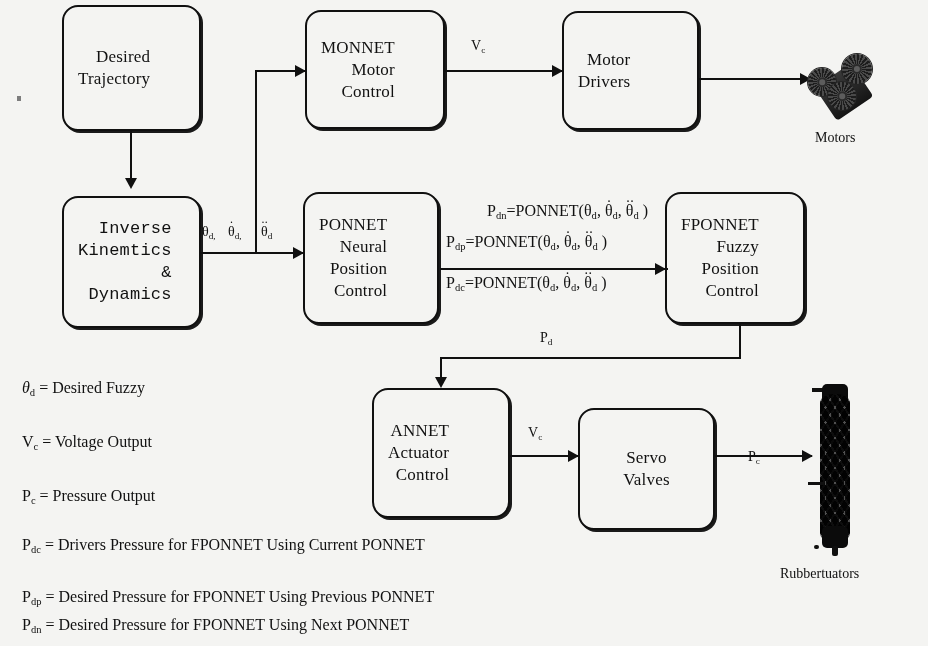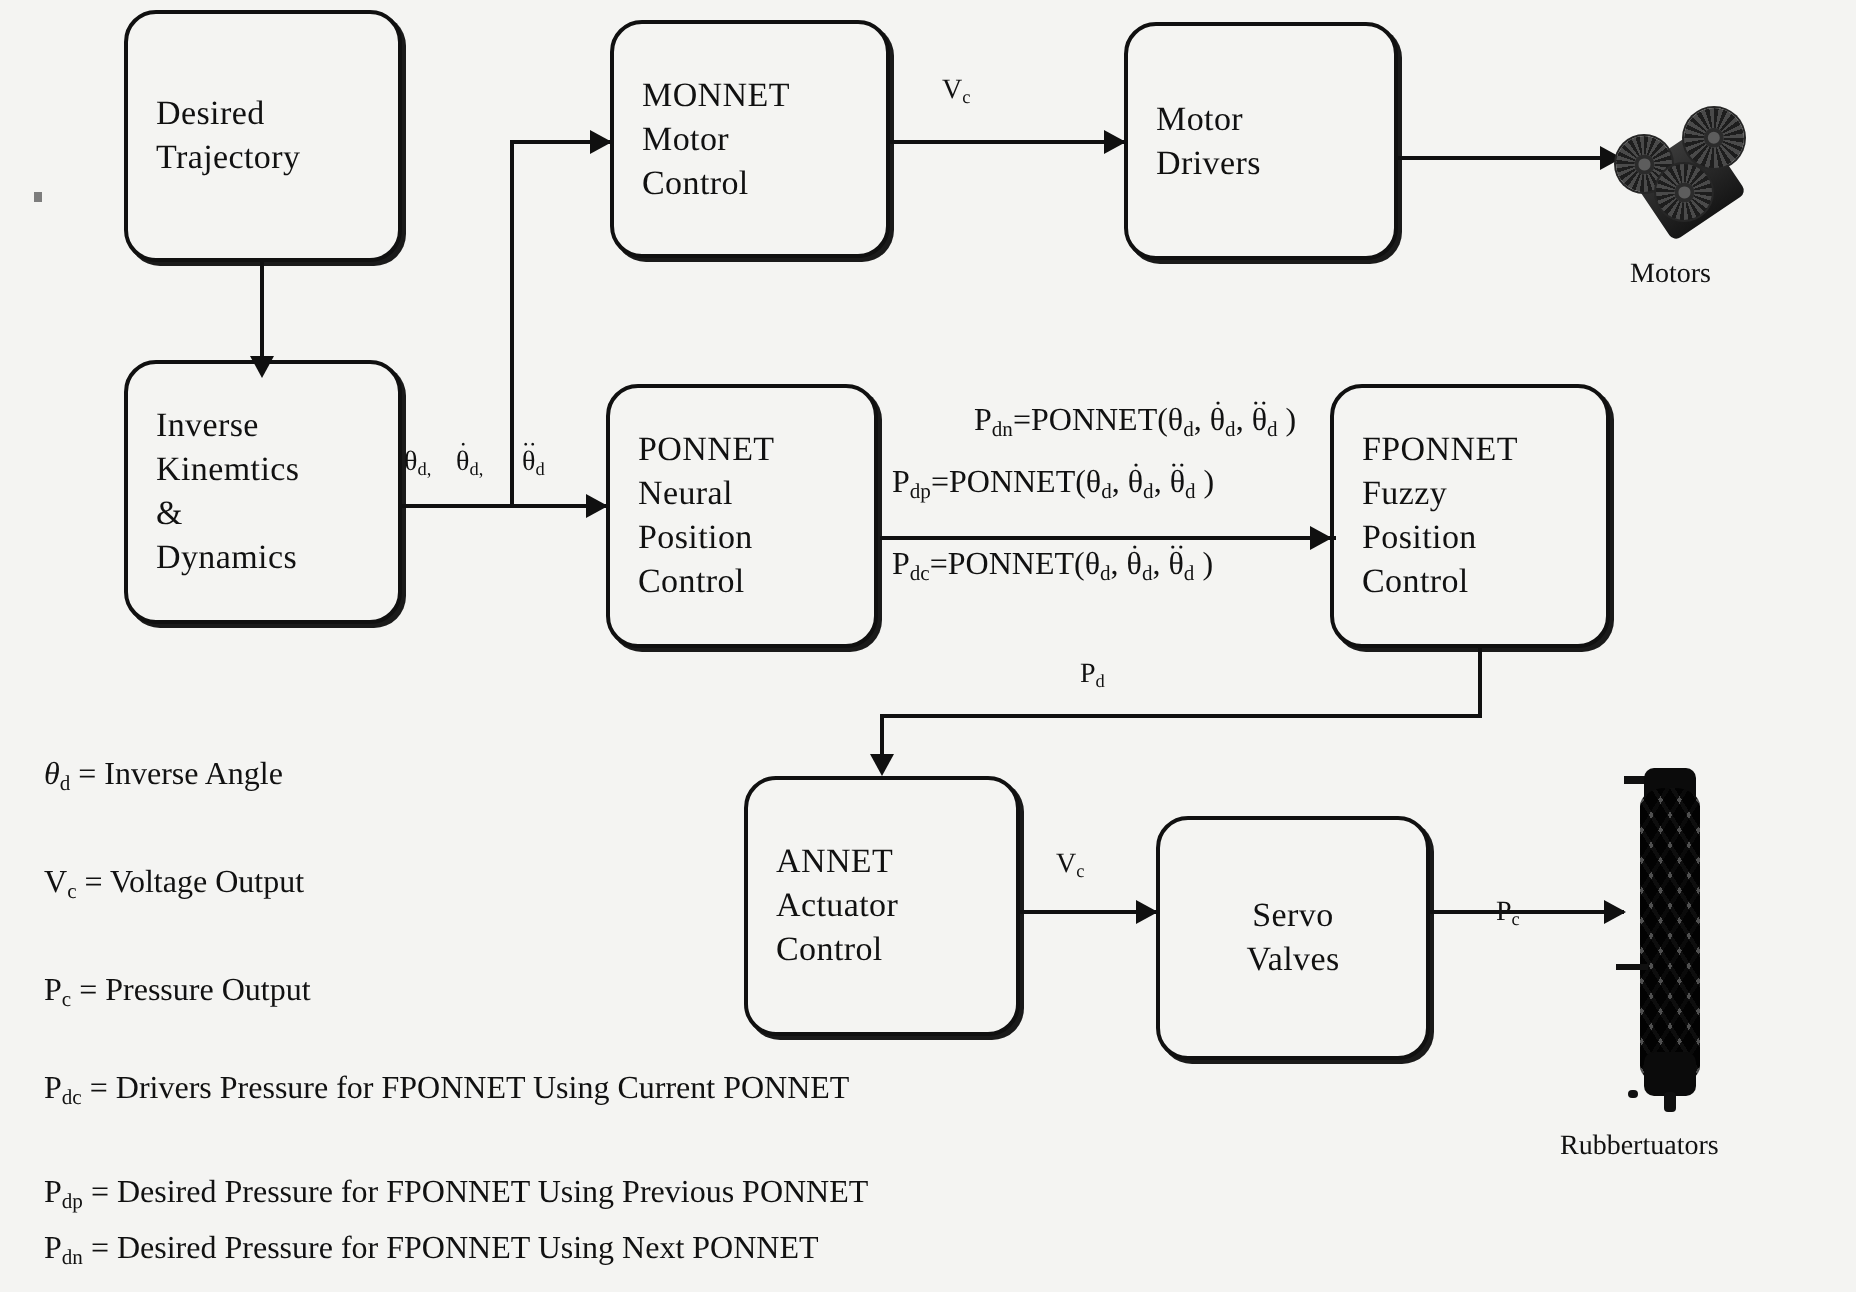--- a/index.html
+++ b/index.html
@@ -28,21 +28,21 @@
   }
   .box .blabel {
     position: absolute;
     left: 14px;
     top: 50%;
     transform: translateY(-50%);
     font-size: 17px;
     line-height: 1.30;
     letter-spacing: .2px;
     white-space: pre-line;
-    text-align: left;
+    text-align: right;
   }
   .box.ctr .blabel {
     left: 0;
     right: 0;
     text-align: center;
   }
 
   
   .hline, .vline {
     position: absolute;
@@ -199,21 +199,21 @@
     <div class="blabel">MONNET
 Motor
 Control</div>
   </div>
 
   <div class="box" style="left:562px; top:11px; width:137px; height:119px;">
     <div class="blabel">Motor
 Drivers</div>
   </div>
 
-  <div class="box" style="left:62px; top:180px; width:139px; height:132px;">
+  <div class="box" style="left:62px; top:196px; width:139px; height:132px;font-family:Liberation Mono, monospace;">
     <div class="blabel">Inverse
 Kinemtics
 &amp;
 Dynamics</div>
   </div>
 
   <div class="box" style="left:303px; top:192px; width:136px; height:132px;">
     <div class="blabel">PONNET
 Neural
 Position
@@ -308,21 +308,21 @@
     <div class="rt-braid"></div>
     <div class="rt-cap bot"></div>
     <div class="rt-stem" style="left:-4px; top:106px; width:16px; height:3px;"></div>
     <div class="rt-nub" style="left:20px; top:170px; width:6px; height:10px;"></div>
     <div class="rt-nub" style="left:2px; top:169px; width:5px; height:4px;"></div>
   </div>
   <div class="lbl" style="left:780px; top:566px;">Rubbertuators</div>
 
   <div class="legend" style="left:22px; top:379px;">
     <i>θ</i><sub>d</sub>
-    <span>= Inverse Angle</span>
+    <span>= Desired Fuzzy</span>
   </div>
 
   <div class="legend" style="left:22px; top:433px;">
     <span>V</span><sub>c</sub>
     <span>= Voltage Output</span>
   </div>
 
   <div class="legend" style="left:22px; top:487px;">
     <span>P</span><sub>c</sub>
     <span>= Pressure Output</span>

